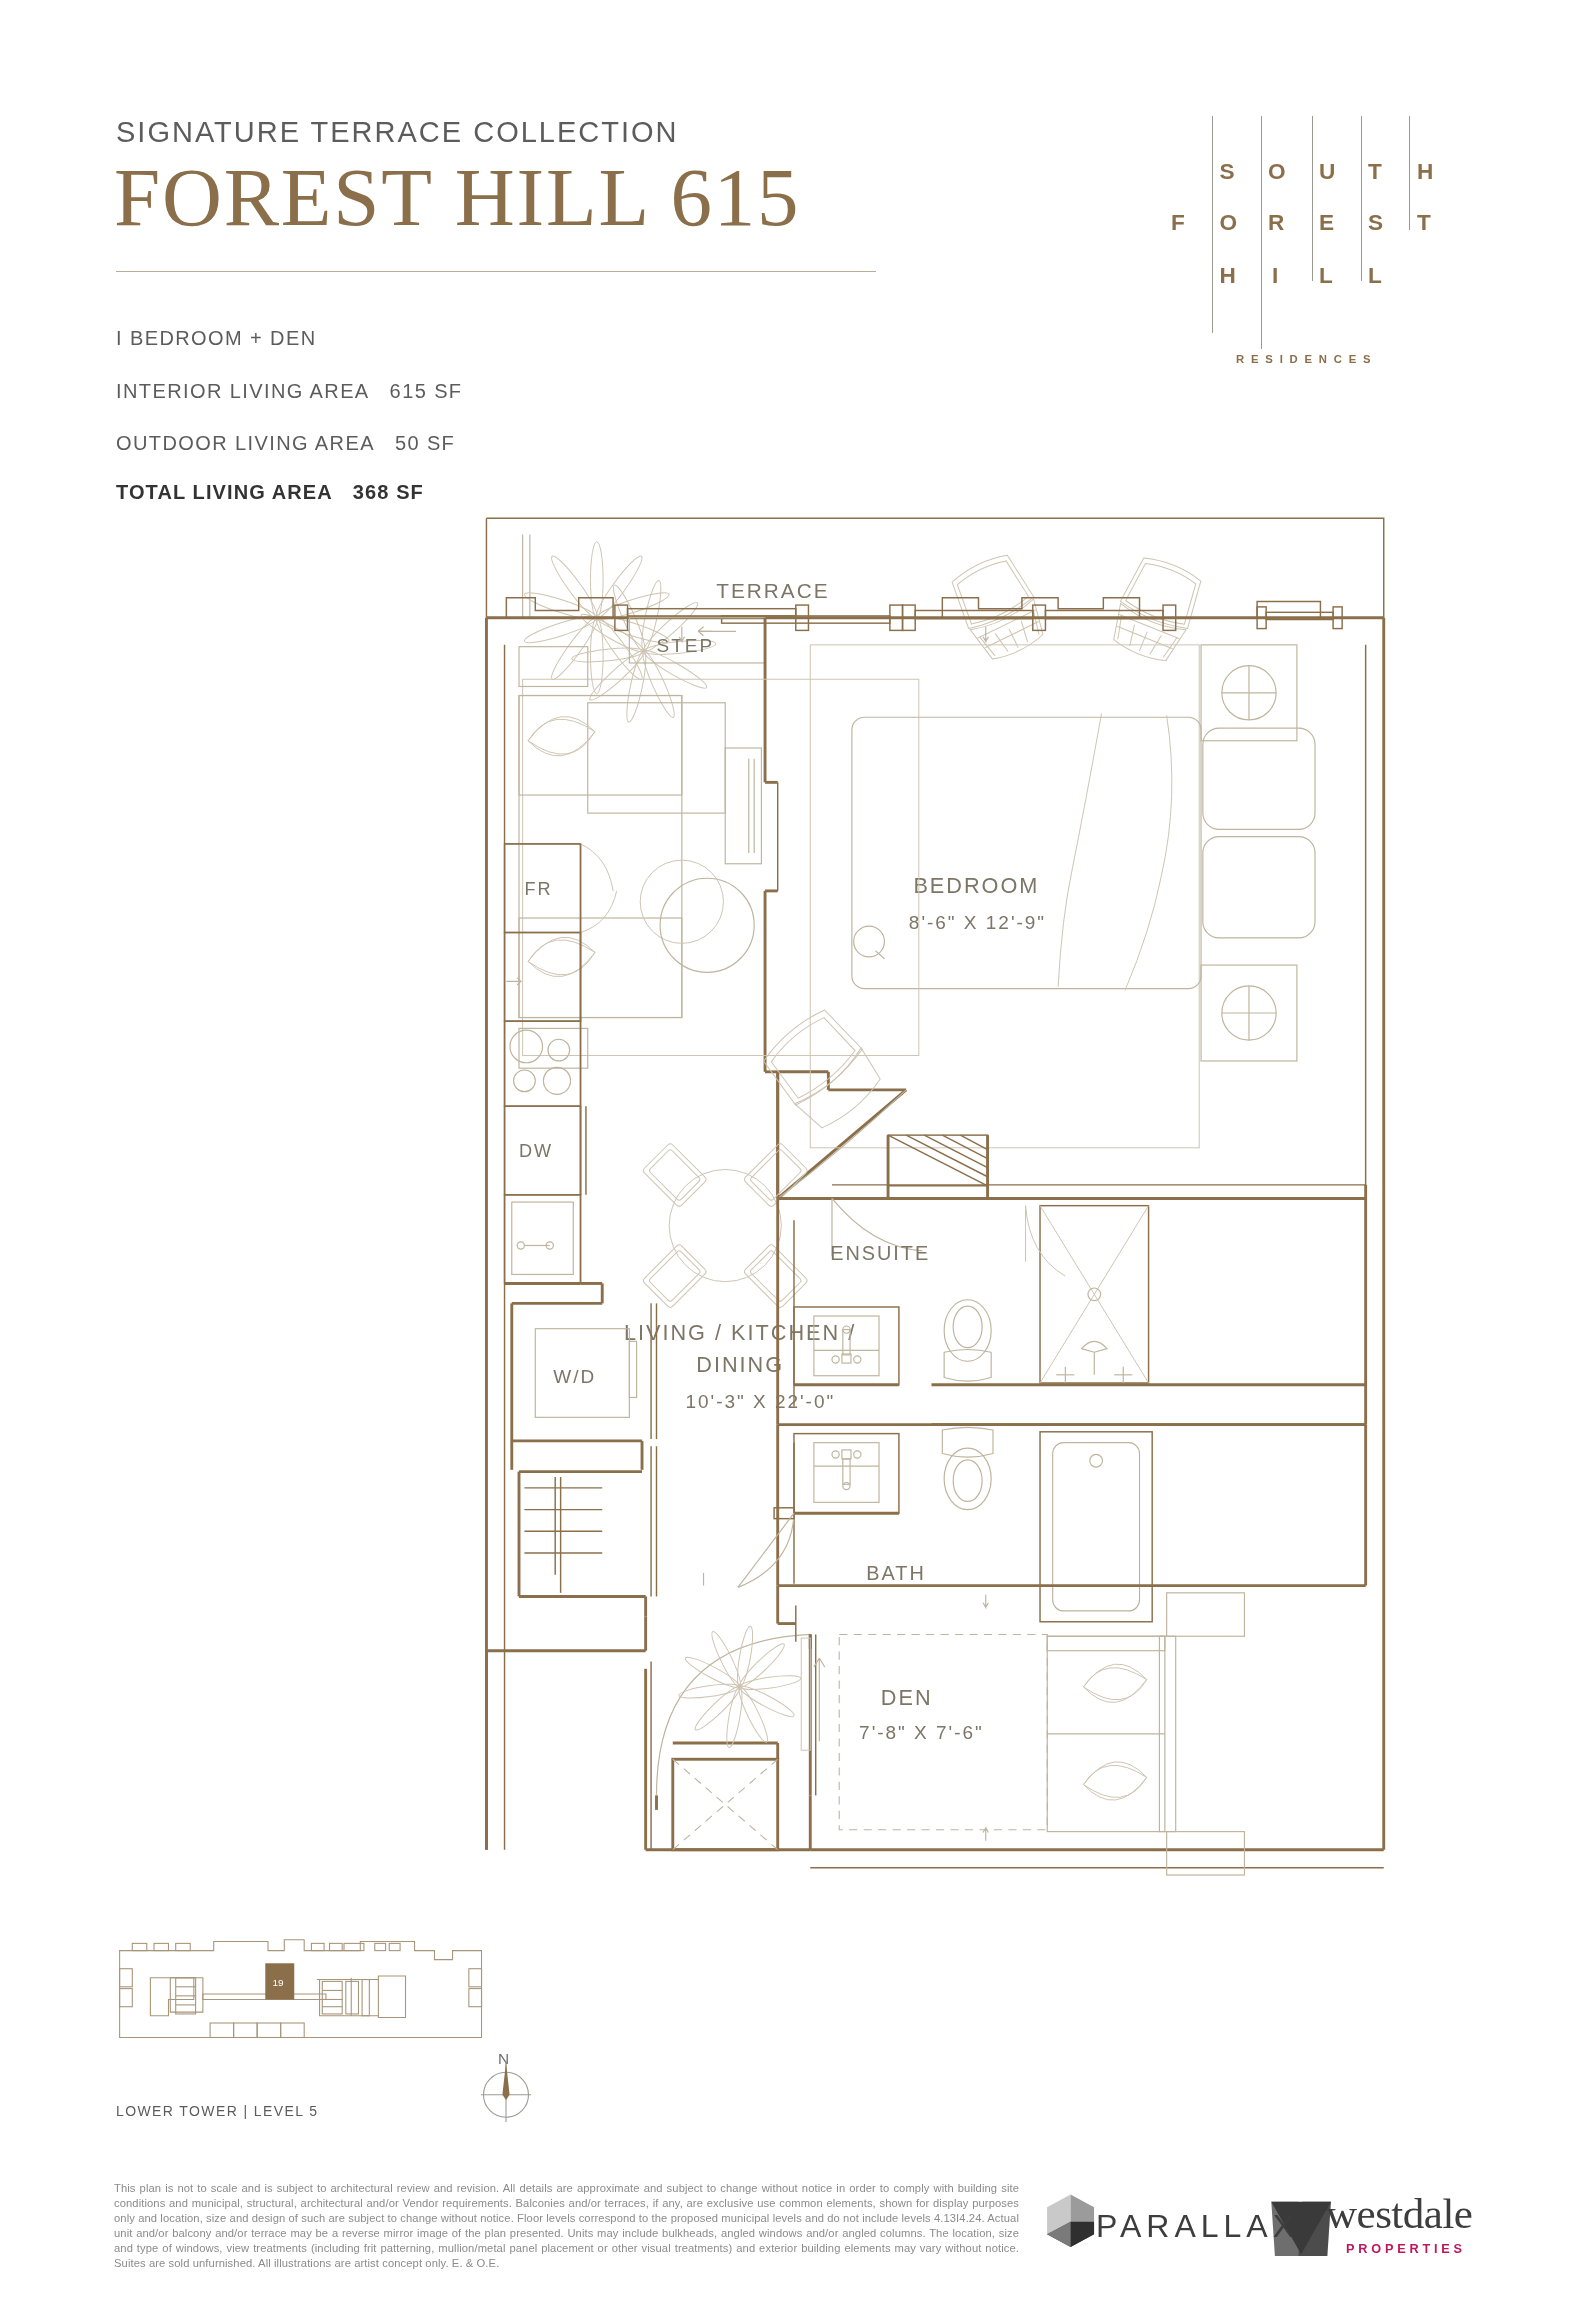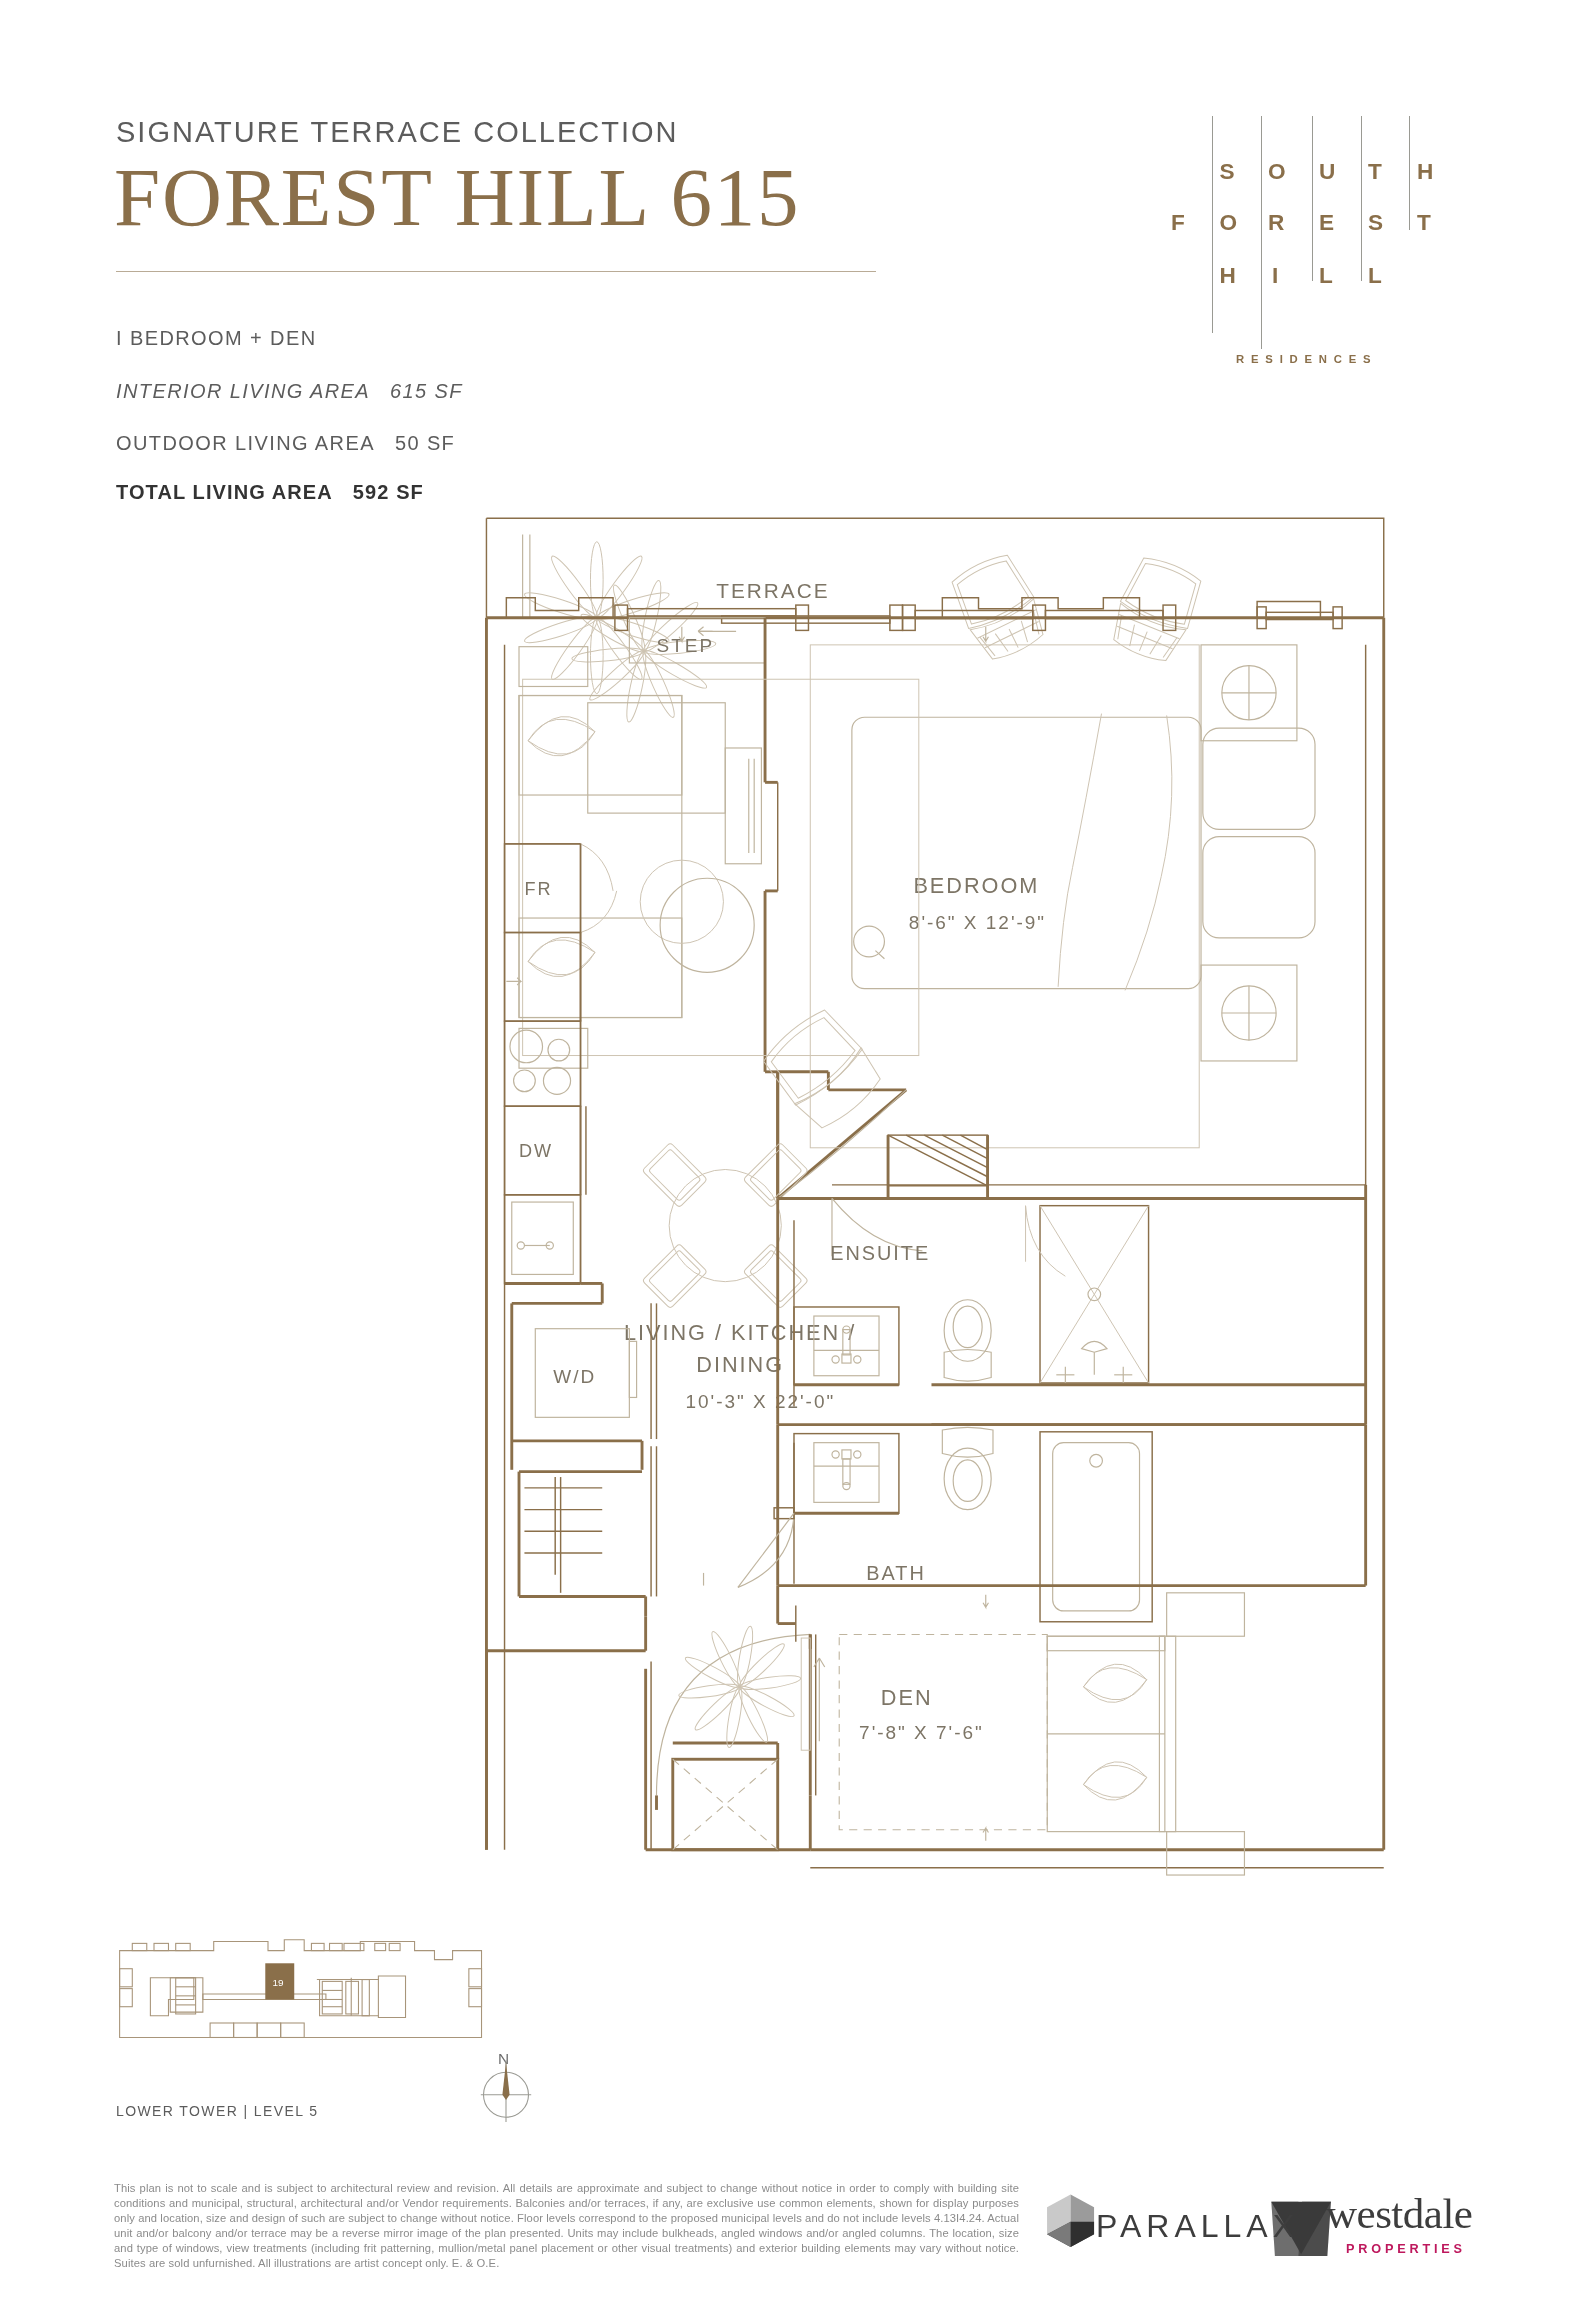--- a/index.html
+++ b/index.html
@@ -25,21 +25,21 @@
   }
   #title-rule {
     position:absolute; left:116px; top:271px; width:760px; height:0.9px;
     background:#b9ab96;
   }
   .spec-line {
     position:absolute; left:116px;
     font-size:20px; letter-spacing:1.4px; color:#5c5c5c; white-space:nowrap;
   }
   #spec-beds   { top:327px; }
-  #spec-int    { top:380px;font-style:italic; }
+  #spec-int    { top:380px; }
   #spec-out    { top:432px;text-align:right; }
   #spec-total  { top:481px; font-weight:bold; color:#333; letter-spacing:1.1px; }
   .spec-val { margin-left:20px; }
 
   
   #logo { position:absolute; left:1196px; top:116px; width:253px; height:280px; }
   #logo .vline { position:absolute; width:0.9px; background:#9a9a93; }
   #logo .lgrow { position:absolute; left:0; width:253px; height:38px;
                  font-size:22.6px; letter-spacing:0px; color:#8a6f4a; font-weight:bold;
                  font-family:"Liberation Sans", sans-serif; }
@@ -98,21 +98,21 @@
 
   <div class="spec-line" id="spec-int">
     <span>INTERIOR LIVING AREA</span><span class="spec-val">615 SF</span>
   </div>
 
   <div class="spec-line" id="spec-out">
     <span>OUTDOOR LIVING AREA</span><span class="spec-val">50 SF</span>
   </div>
 
   <div class="spec-line" id="spec-total">
-    <span>TOTAL LIVING AREA</span><span class="spec-val">592 SF</span>
+    <span>TOTAL LIVING AREA</span><span class="spec-val">368 SF</span>
   </div>
 
   <div id="logo">
     <div class="vline" style="left:16.3px;  top:0px;   height:217px;"></div>
     <div class="vline" style="left:65px;  top:0px;   height:233px;"></div>
     <div class="vline" style="left:116px; top:0px;   height:165px;"></div>
     <div class="vline" style="left:165px; top:0px;   height:165px;"></div>
     <div class="vline" style="left:213px; top:0px;   height:114px;"></div>
 
     <div class="lgrow" style="top:43px;">

